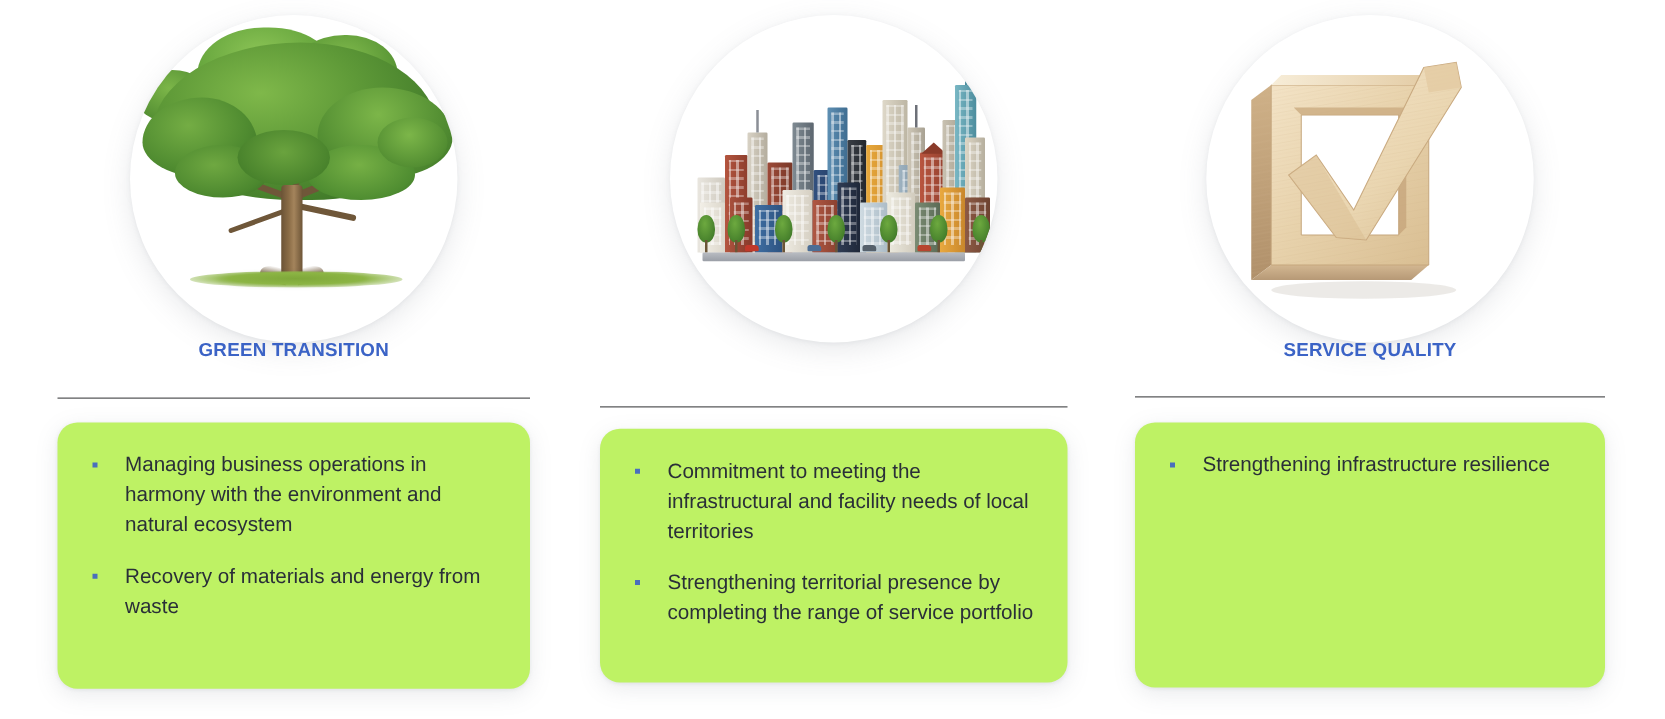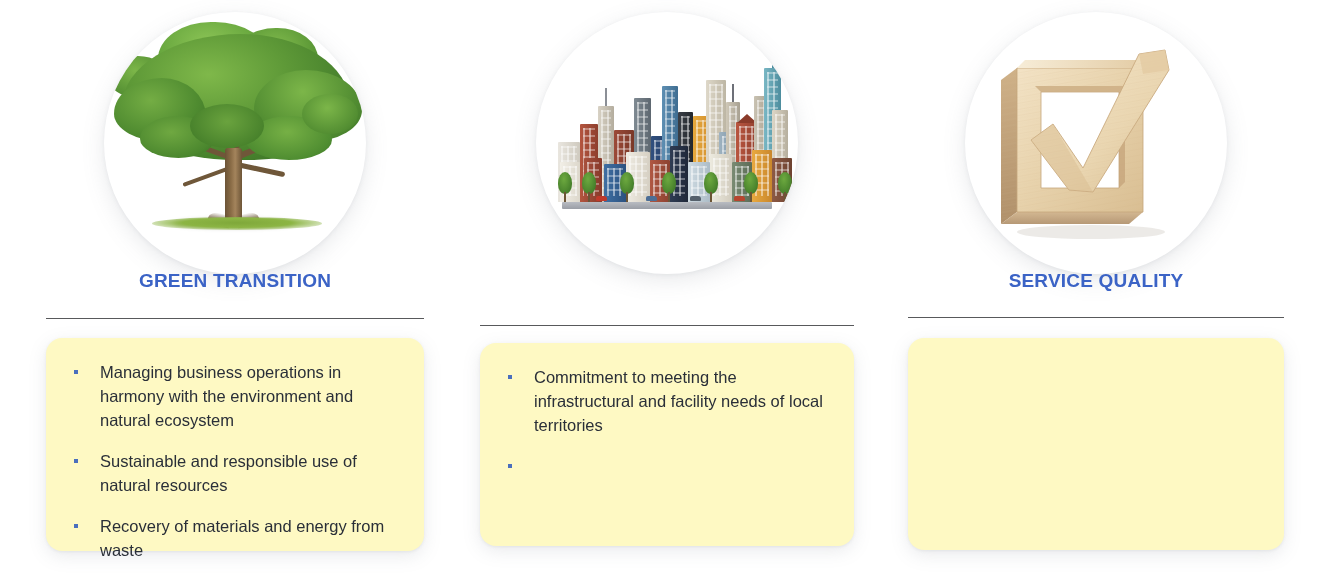--- a/index.html
+++ b/index.html
@@ -190,21 +190,21 @@
   }
   .wood-svg { position: absolute; left: 18px; top: 24px; }
 
   
   .heading {
     position: absolute;
     left: 0; right: 0;
     top: 268px;
     text-align: center;
     color: #3b63c6;
-    font-size: 19px;
+    font-size: 15px;
     font-weight: bold;
     letter-spacing: 0.2px;
     line-height: 25px;
     text-transform: uppercase;
   }
   .col-2 .heading { top: 270px; }
 
   
   .divider {
     position: absolute;
@@ -213,21 +213,21 @@
   }
   .col-1 .divider { left: 18px;  right: 18px; top: 318px; }
   .col-2 .divider { left: 18px;  right: 18px; top: 325px; }
   .col-3 .divider { left: 18px;  right: 18px; top: 317px; }
 
   
   .card {
     position: absolute;
     left: 18px;
     right: 18px;
-    background: #fef9c3;
+    background: #bef264;
     border-radius: 16px;
     box-shadow: 0 5px 18px rgba(125,130,140,0.16),
                 0 1px 3px rgba(125,130,140,0.12);
     box-sizing: border-box;
     padding: 22px 20px 20px 20px;
   }
   .col-1 .card { top: 338px; height: 213px; }
   .col-2 .card { top: 343px; height: 203px; }
   .col-3 .card { top: 338px; height: 212px; }
 
@@ -288,24 +288,20 @@
     <div class="divider"></div>
 
     <div class="card">
       <ul class="bullets">
         <li>
           <span class="sq"></span>
           <span>Managing business operations in harmony with the environment and natural ecosystem</span>
         </li>
         <li>
           <span class="sq"></span>
-          <span>Sustainable and responsible use of natural resources</span>
-        </li>
-        <li>
-          <span class="sq"></span>
           <span>Recovery of materials and energy from waste</span>
         </li>
       </ul>
     </div>
   </div>
 
   <div class="column col-2">
 
     <div class="medallion">
       <div class="art">
@@ -443,20 +439,21 @@
     <div class="divider"></div>
 
     <div class="card">
       <ul class="bullets">
         <li>
           <span class="sq"></span>
           <span>Commitment to meeting the infrastructural and facility needs of local territories</span>
         </li>
         <li>
           <span class="sq"></span>
+          <span>Strengthening territorial presence by completing the range of service portfolio</span>
         </li>
       </ul>
     </div>
   </div>
 
   <div class="column col-3">
 
     <div class="medallion">
       <div class="art wood-wrap">
         <svg class="wood-svg" width="226" height="214" viewBox="0 0 226 214">
@@ -510,17 +507,21 @@
           <polygon points="156,18 182,14 186,34 160,38" fill="#e3cba3" opacity="0.8"></polygon>
         </svg>
       </div>
     </div>
 
     <div class="heading">SERVICE QUALITY</div>
     <div class="divider"></div>
 
     <div class="card">
       <ul class="bullets">
+        <li>
+          <span class="sq"></span>
+          <span>Strengthening infrastructure resilience</span>
+        </li>
       </ul>
     </div>
   </div>
 
 </div>
 
 </body></html>

